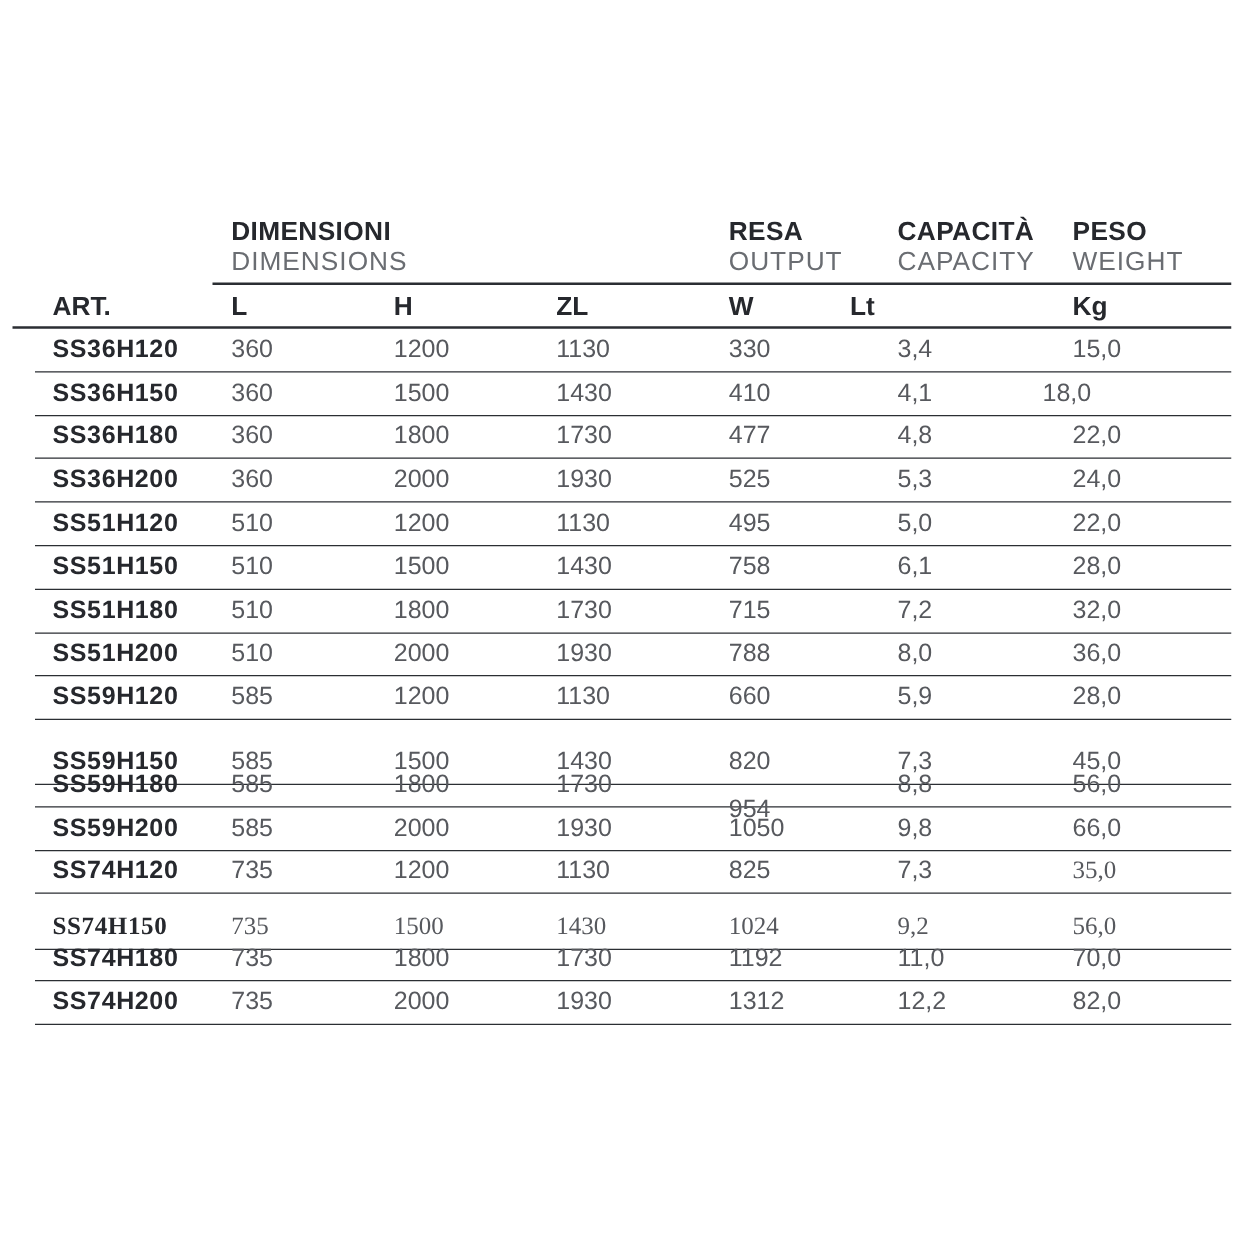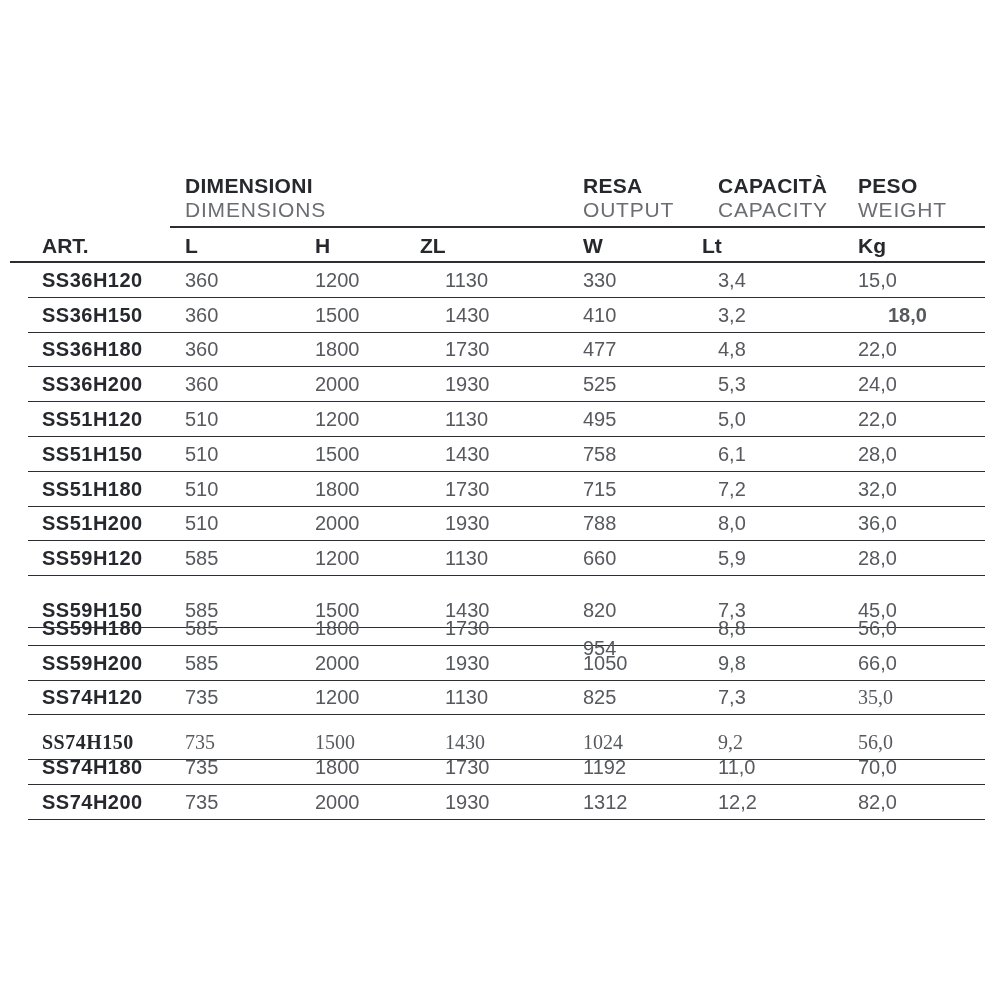--- a/index.html
+++ b/index.html
@@ -71,45 +71,45 @@
     <div class="gh" style="left:858px">
       <div class="gh-primary">PESO</div>
       <div class="gh-secondary">WEIGHT</div>
     </div>
 
     <div class="line group-underline"></div>
 
     <div class="col-header" style="left:42px">ART.</div>
     <div class="col-header" style="left:185px">L</div>
     <div class="col-header" style="left:315px">H</div>
-    <div class="col-header" style="left:420px">ZL</div>
+    <div class="col-header" style="left:445px">ZL</div>
     <div class="col-header" style="left:583px">W</div>
-    <div class="col-header" style="left:702px">Lt</div>
+    <div class="col-header" style="left:680px">Lt</div>
     <div class="col-header" style="left:858px">Kg</div>
 
     <div class="line header-underline"></div>
 
     <div id="table-body">
         <div class="row" style="top: 263px;">
           <div class="cell art" style="left: 14px;">SS36H120</div>
           <div class="cell" style="left: 157px;">360</div>
           <div class="cell" style="left: 287px;">1200</div>
           <div class="cell" style="left: 417px;">1130</div>
           <div class="cell" style="left: 555px;">330</div>
           <div class="cell" style="left: 690px;">3,4</div>
           <div class="cell" style="left: 830px;">15,0</div>
         </div>
         <div class="row" style="top: 297.8px;">
           <div class="cell art" style="left: 14px;">SS36H150</div>
           <div class="cell" style="left: 157px;">360</div>
           <div class="cell" style="left: 287px;">1500</div>
           <div class="cell" style="left: 417px;">1430</div>
           <div class="cell" style="left: 555px;">410</div>
-          <div class="cell" style="left: 690px;">3,2</div>
-          <div class="cell" style="left: 860px; font-weight: bold;">18,0</div>
+          <div class="cell" style="left: 690px;">4,1</div>
+          <div class="cell" style="left: 806px;">18,0</div>
         </div>
         <div class="row" style="top: 332.6px;">
           <div class="cell art" style="left: 14px;">SS36H180</div>
           <div class="cell" style="left: 157px;">360</div>
           <div class="cell" style="left: 287px;">1800</div>
           <div class="cell" style="left: 417px;">1730</div>
           <div class="cell" style="left: 555px;">477</div>
           <div class="cell" style="left: 690px;">4,8</div>
           <div class="cell" style="left: 830px;">22,0</div>
         </div>

